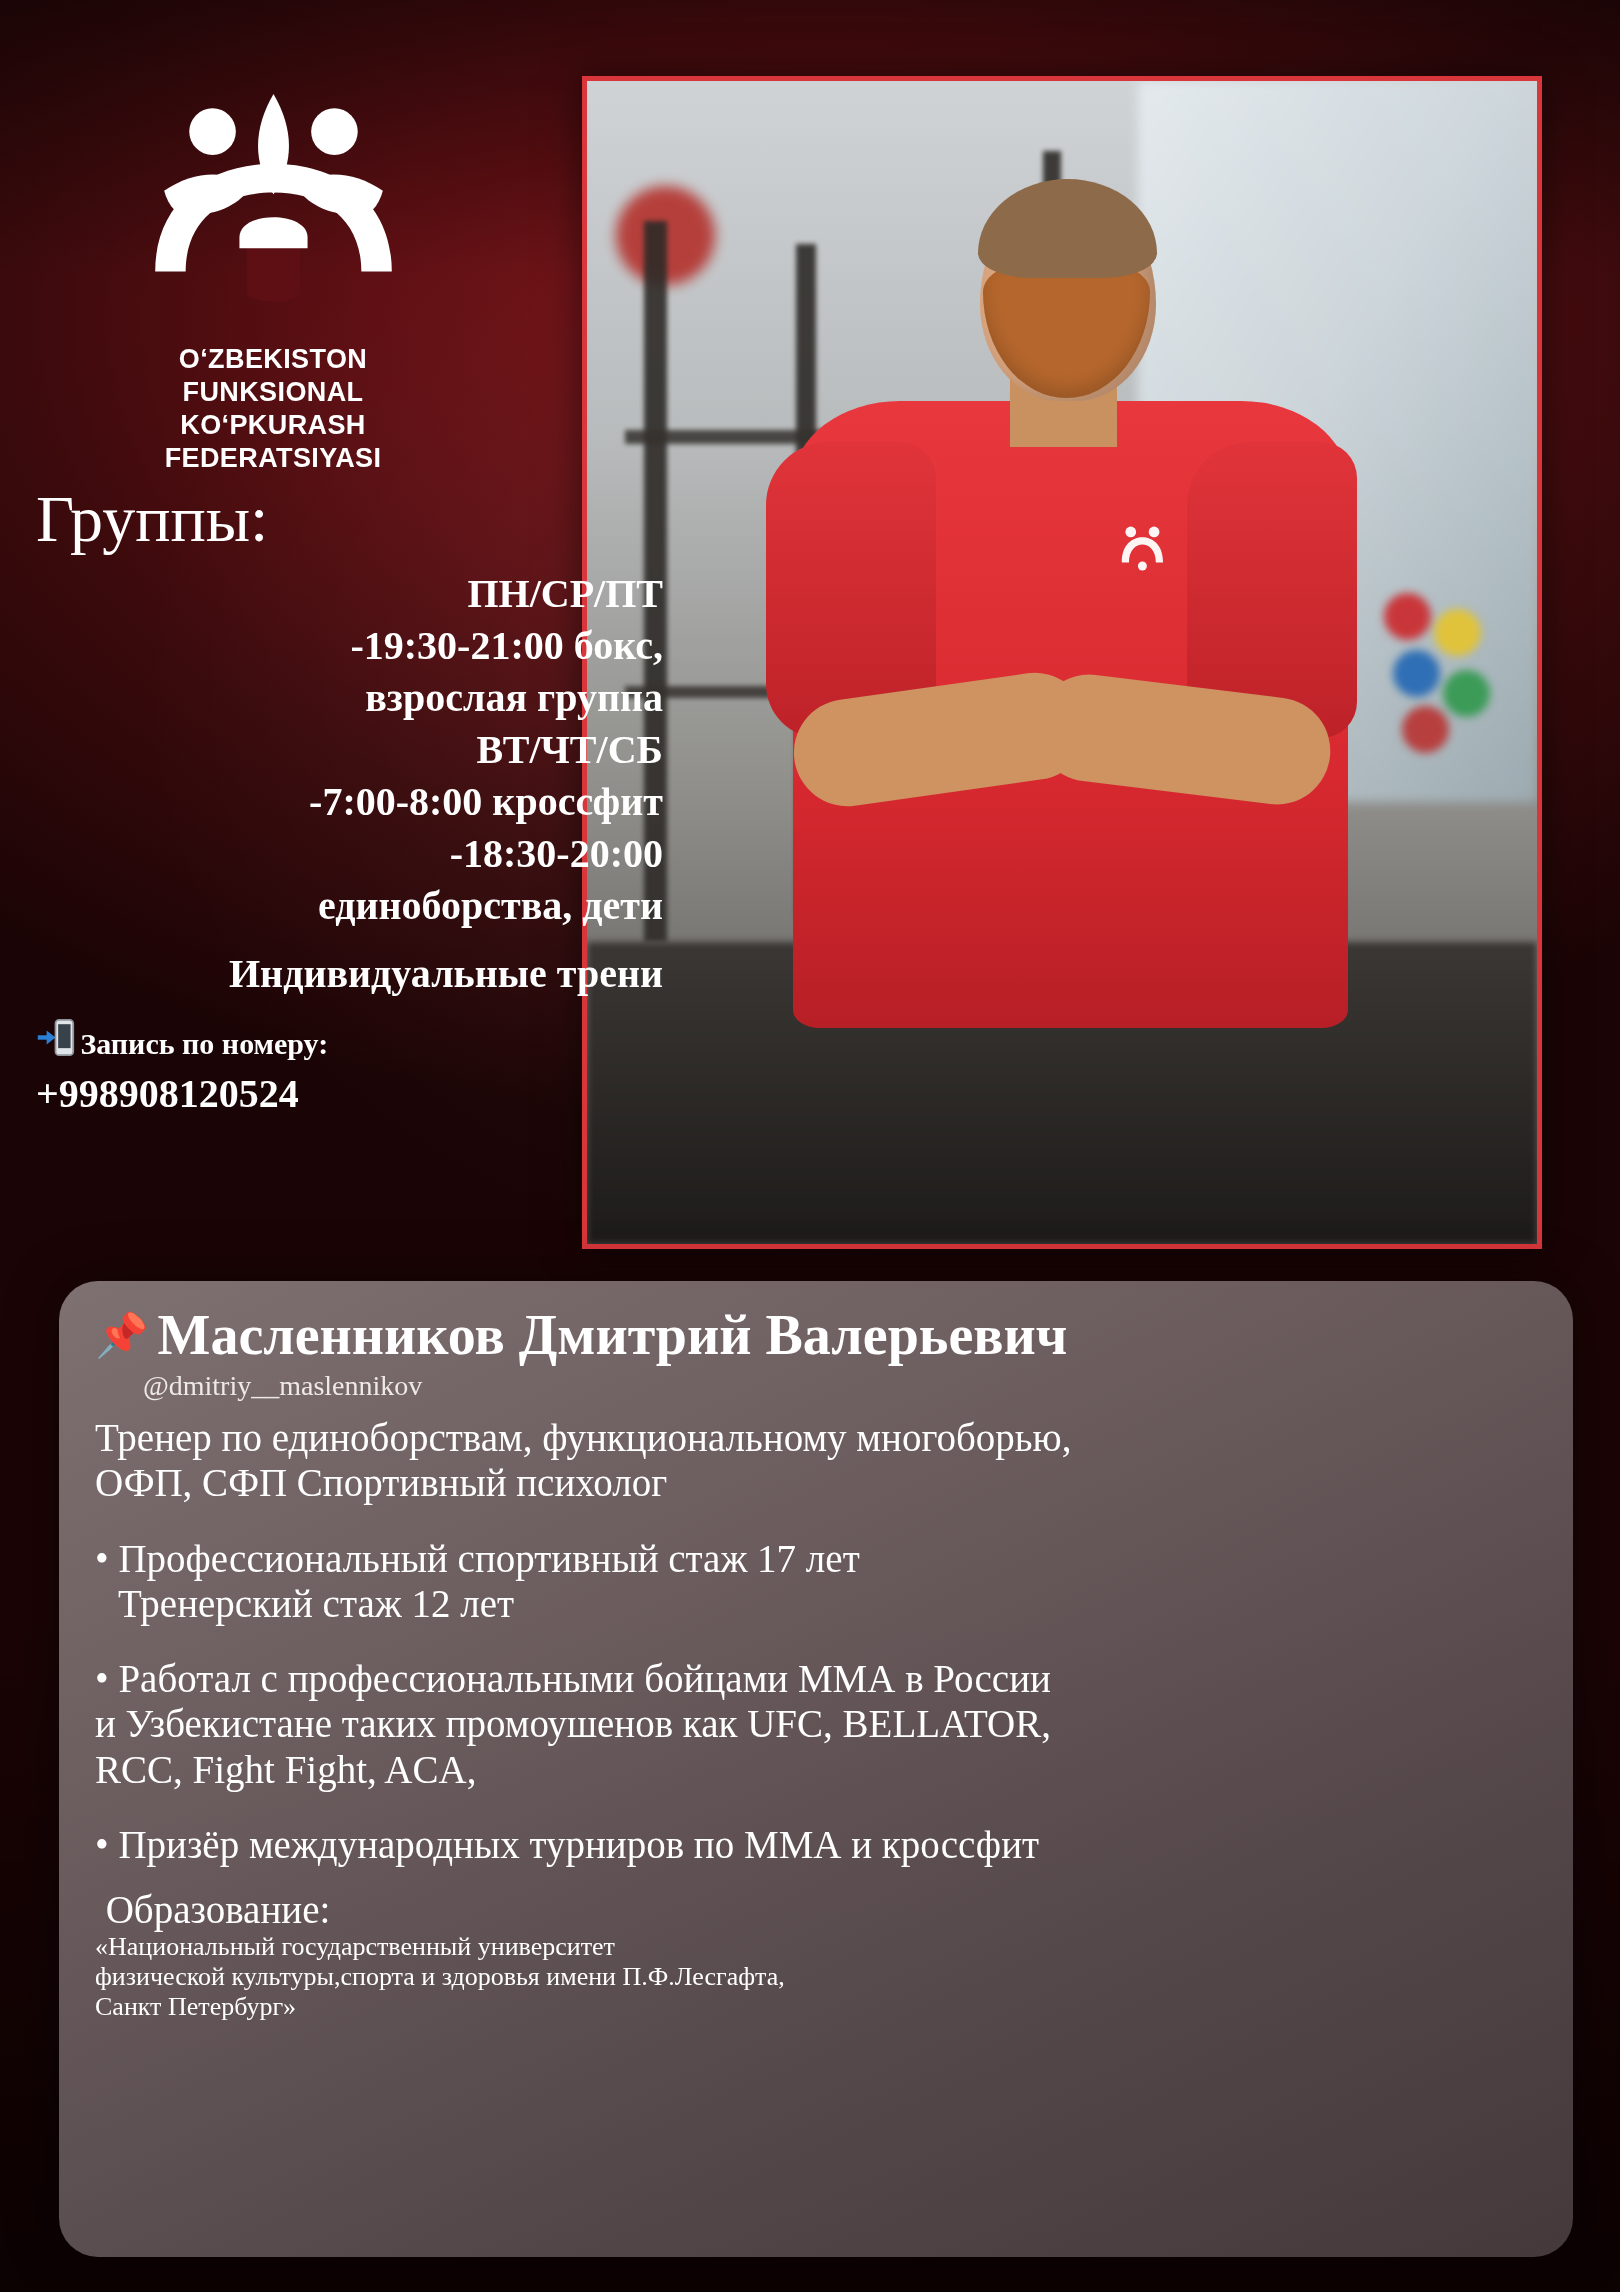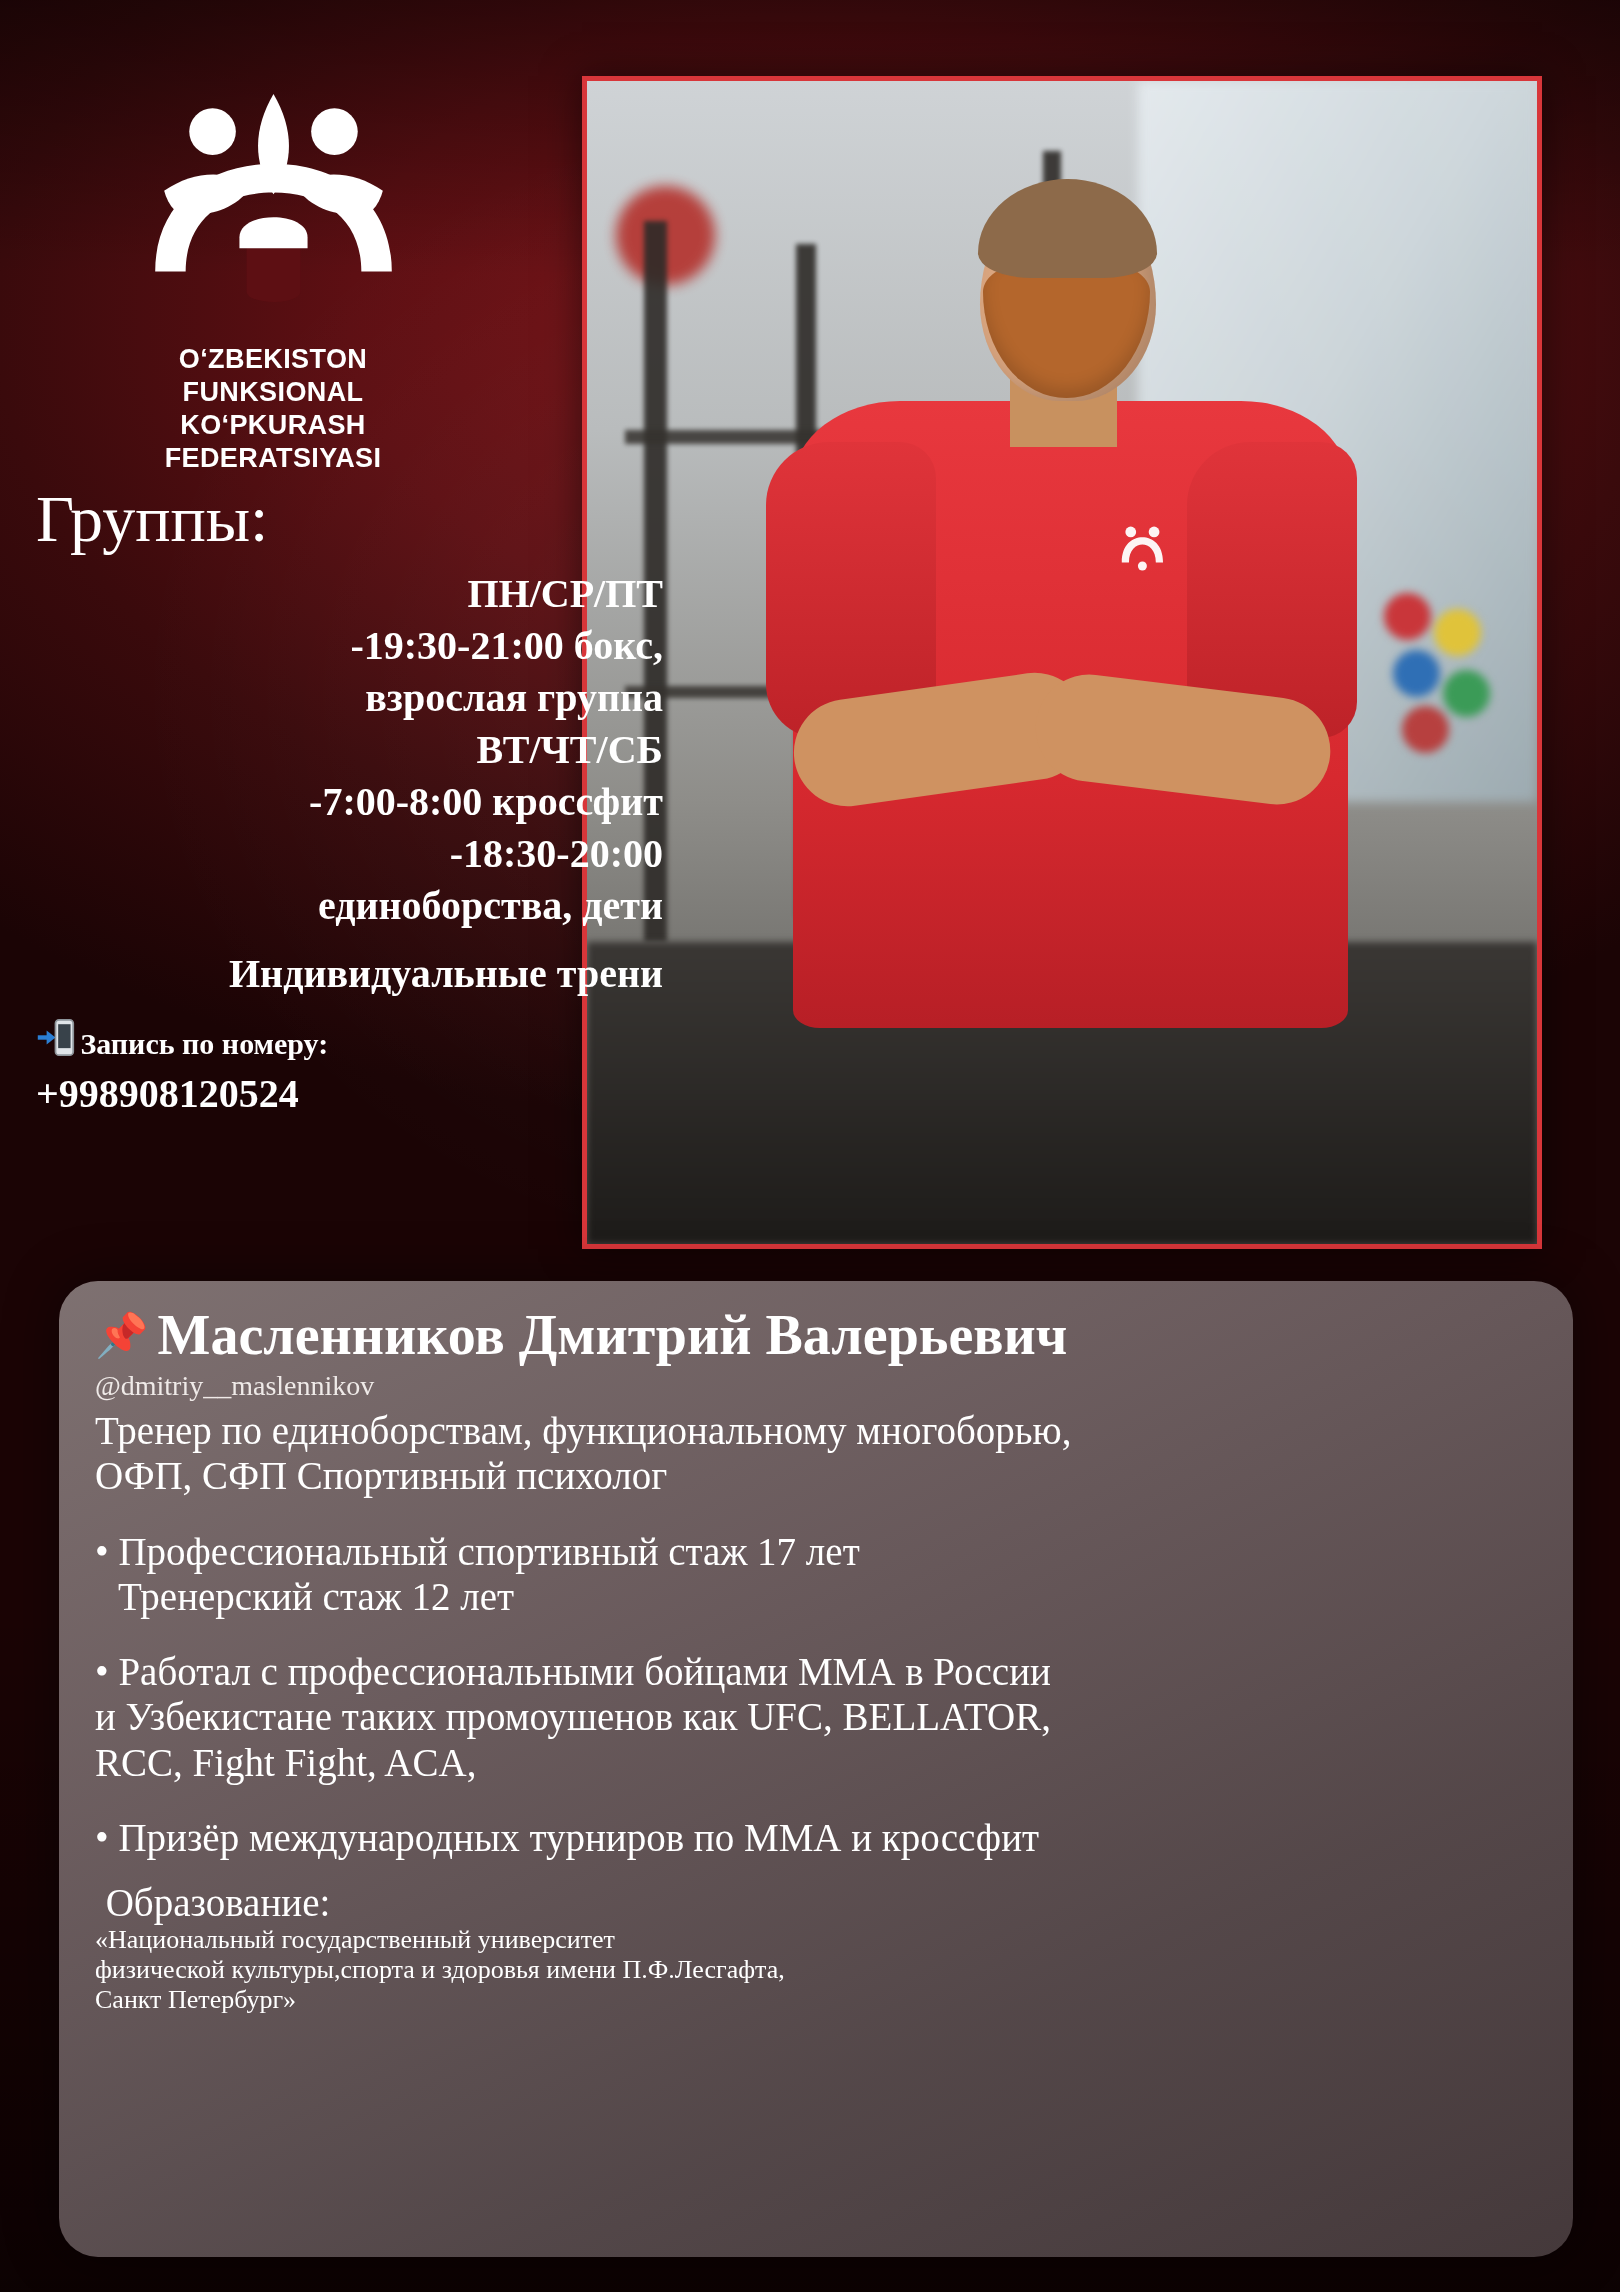--- a/index.html
+++ b/index.html
@@ -286,25 +286,26 @@
     display: flex;
     align-items: center;
     gap: 9px;
   }
   .pin-icon { font-size: 43px; line-height: 1; }
   .card-handle {
     font-size: 28px;
     color: #efeae8;
     margin-top: 5.4px;
     font-family: "Liberation Serif", serif;
+    margin-left: 48px;
   }
   .card-role {
     font-size: 39px;
     line-height: 1.16;
-    margin-top: 6px;
+    margin-top: 13px;
     color: #ffffff;
   }
   .card-block {
     font-size: 39px;
     line-height: 1.16;
     margin-top: 30px;
     color: #ffffff;
   }
   .card-block .sub {
     display: block;

